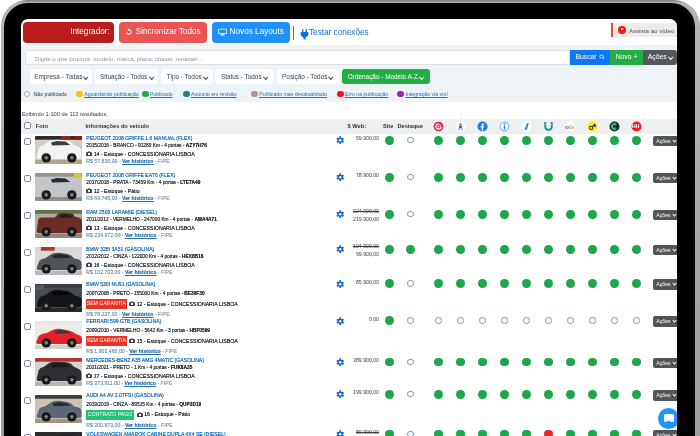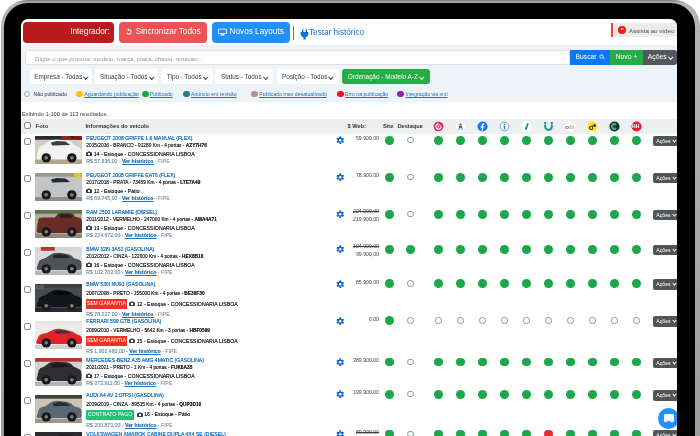--- a/index.html
+++ b/index.html
@@ -80,21 +80,21 @@
 <div class="abs" style="left:271.5px;top:6.5px;width:1.3px;height:14px;background:#2f81d6;"></div>
 <div class="abs" style="left:278.5px;top:6.5px;">
  <svg width="9" height="11" viewBox="0 0 20 24">
         <g fill="#0e72d2">
           <rect x="4.5" y="0.5" width="3" height="6"></rect>
           <rect x="12.5" y="0.5" width="3" height="6"></rect>
           <path d="M2.5 6.5h15a1.2 1.2 0 011.2 1.2V10a8.7 8.7 0 01-6.2 8.3V23h-5v-4.7A8.7 8.7 0 011.3 10V7.7a1.2 1.2 0 011.2-1.2z"></path>
         </g>
       </svg>
 </div>
-<div class="abs" style="left:288px;top:8.8px;font-size:8.2px;color:#0e72d2;">Testar histórico</div>
+<div class="abs" style="left:288px;top:8.8px;font-size:8.2px;color:#0e72d2;">Testar conexões</div>
 <div class="abs" style="left:590px;top:4px;width:1.8px;height:13.5px;background:#f44336;"></div>
 <div class="abs" style="left:592.8px;top:3.5px;width:64px;height:14.5px;background:#ececec;"></div>
 <div class="abs" style="left:597px;top:7px;width:7.5px;height:7.5px;border-radius:50%;background:#f61c0d;"></div>
 <div class="abs" style="left:600px;top:9.2px;width:0;height:0;border-left:3px solid #fff;border-top:1.7px solid transparent;border-bottom:1.7px solid transparent;"></div>
 <div class="abs" style="left:608px;top:7.5px;font-size:6.2px;color:#4b4f54;white-space:nowrap;">Assista ao vídeo</div>
 
 <div class="lightsec"></div>
 
 <div class="abs" style="left:4px;top:31.4px;width:545px;height:14.2px;background:#fff;border:1px solid #dde1e4;border-radius:3px 0 0 3px;">
  <div class="abs" style="left:9px;top:3.2px;font-size:6.1px;color:#8f959a;">Digite o que procura: modelo, marca, placa, chassi, renavan...</div>

